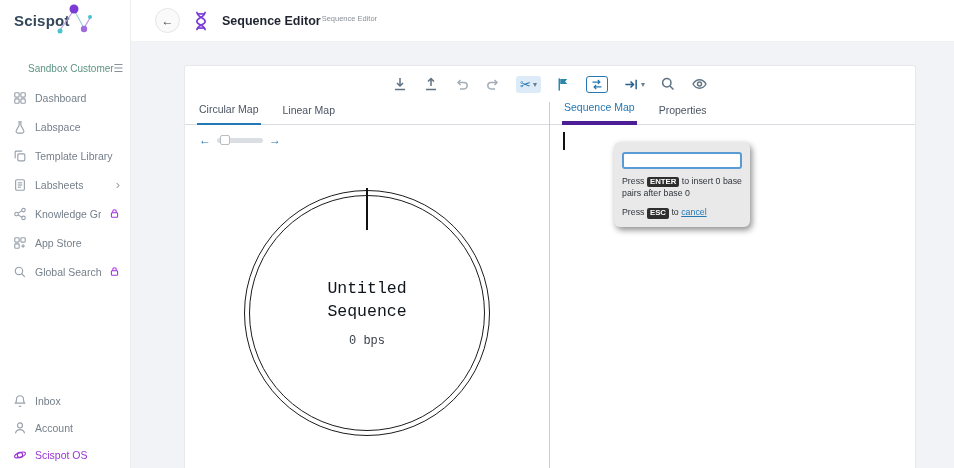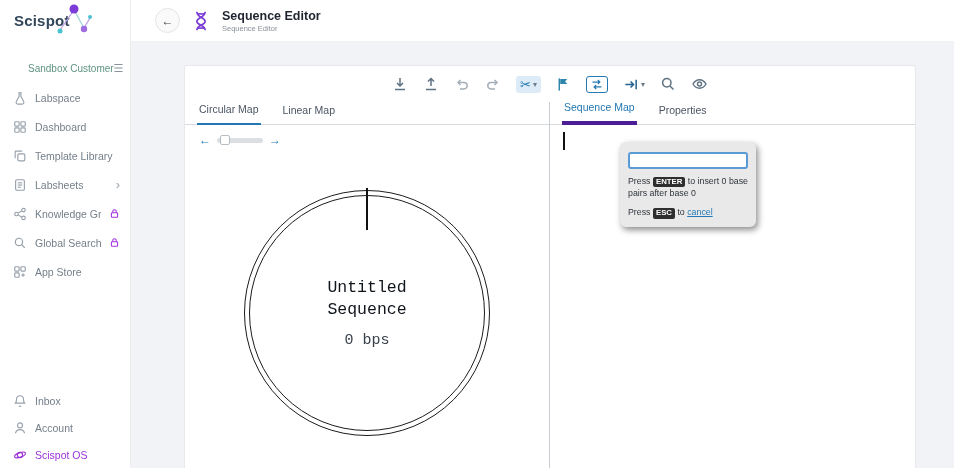--- a/index.html
+++ b/index.html
@@ -23,21 +23,21 @@
   .side-footer { margin-top:auto; display:flex; flex-direction:column; }
   .side-footer .nav-item { height:27px; }
   .os-item .nlabel { color:#9b33d6; }
   .os-item .nicon { color:#9b33d6; }
 
   
   .main { flex:1; display:flex; flex-direction:column; background:#f2f3f6; min-width:0; }
   .topbar { height:42px; background:#fff; border-bottom:1px solid #f0f1f3; display:flex; align-items:center; gap:11px; padding-left:24px; flex-shrink:0; }
   .back-btn { width:25px; height:25px; border-radius:50%; border:1px solid #e3e5e8; background:#fafafa; display:flex; align-items:center; justify-content:center; font-size:12px; color:#444; cursor:pointer; }
   .dna { display:flex; color:#7a3bd6; }
-  .title-stack { display:flex; flex-direction:column; gap:1px; }
+  .title-stack { display:flex; gap:1px; }
   .page-title { font-size:12.5px; font-weight:700; color:#1f2430; }
   .page-subtitle { font-size:7.5px; color:#8a919a; }
 
   .content { flex:1; position:relative; }
   .card { position:absolute; left:53px; right:38px; top:23px; bottom:0; background:#fff; border:1px solid #e7e9ed; border-bottom:none; border-radius:3px 3px 0 0; display:flex; flex-direction:column; }
 
   
   .toolbar { height:36px; display:flex; align-items:center; justify-content:center; gap:15px; flex-shrink:0; }
   .tool { display:flex; align-items:center; gap:2px; color:#5f7283; cursor:pointer; }
   .tool.dim { color:#a3aeb8; }
@@ -62,25 +62,25 @@
   .zoom-arrow { color:#2478b3; font-size:12px; cursor:pointer; line-height:1; }
   .zoom-track { position:relative; width:46px; height:5px; background:#dbdfe4; border-radius:3px; cursor:pointer; }
   .zoom-thumb { position:absolute; left:3px; top:-3px; width:10px; height:10px; background:#fff; border:1px solid #b6bec6; border-radius:2px; }
 
   
   .plasmid { position:absolute; left:50%; top:88px; transform:translateX(-50%); width:246px; height:246px; border:1.3px solid #1c1c1c; border-radius:50%; }
   .plasmid::after { content:""; position:absolute; inset:4px; border:1px solid #1c1c1c; border-radius:50%; }
   .plasmid-tick { position:absolute; left:50%; top:-3px; width:2px; height:42px; background:#111; transform:translateX(-50%); }
   .plasmid-center { position:absolute; inset:0; display:flex; flex-direction:column; align-items:center; justify-content:center; gap:11px; text-align:center;font-family:Liberation Mono, monospace; }
   .plasmid-title { font-size:16.5px; color:#10151c; width:120px; line-height:1.35; }
-  .plasmid-size { font-size:15px; color:#39414b; }
+  .plasmid-size { font-size:12px; color:#39414b; }
 
   
   .seq-cursor { position:absolute; left:13px; top:30px; width:1.5px; height:18px; background:#111; }
-  .popover { position:absolute; left:70px; top:40px; width:136px; background:#e9e9ea; border-radius:6px; padding:7px 8px 8px 8px; box-shadow:2px 3px 6px rgba(0,0,0,.45); }
+  .popover { position:absolute; left:64px; top:40px; width:136px; background:#e9e9ea; border-radius:6px; padding:7px 8px 8px 8px; box-shadow:2px 3px 6px rgba(0,0,0,.45); }
   .popover input { width:100%; height:17px; border:2px solid #5b9bd5; border-radius:3px; background:#fff; outline:none; font-size:9px; padding:0 3px; font-family:"Liberation Sans", sans-serif; }
   .pop-line { font-size:8.8px; color:#2f343a; line-height:1.4; margin-top:6px; }
   .key-badge { display:inline-block; background:#2e2e2e; color:#fff; font-weight:700; font-size:7.8px; padding:0 3px; border-radius:2px; }
   .cancel-link { color:#2478b3; text-decoration:underline; cursor:pointer; }
 </style>
 </head>
 <body>
 
 <div class="app">
 
@@ -102,35 +102,35 @@
 
     <div class="workspace-row">
       <span class="workspace">Sandbox Customer</span>
       <span class="hamburger">☰</span>
     </div>
 
     <div class="nav">
       <div class="nav-item">
         <span class="nicon">
           <svg width="14" height="14" viewBox="0 0 16 16" fill="none" stroke="currentColor" stroke-width="1.3">
-              <path d="M6 2h4M7 2v4l-3.2 6a2 2 0 0 0 1.8 3h4.8a2 2 0 0 0 1.8-3L9 6V2"></path>
-            </svg>
-        </span>
-        <span class="nlabel">Labspace</span>
-      </div>
-      <div class="nav-item">
-        <span class="nicon">
-          <svg width="14" height="14" viewBox="0 0 16 16" fill="none" stroke="currentColor" stroke-width="1.3">
               <rect x="2" y="2" width="5" height="5" rx="1"></rect>
               <rect x="9" y="2" width="5" height="5" rx="1"></rect>
               <rect x="2" y="9" width="5" height="5" rx="1"></rect>
               <rect x="9" y="9" width="5" height="5" rx="1"></rect>
             </svg>
         </span>
         <span class="nlabel">Dashboard</span>
+      </div>
+      <div class="nav-item">
+        <span class="nicon">
+          <svg width="14" height="14" viewBox="0 0 16 16" fill="none" stroke="currentColor" stroke-width="1.3">
+              <path d="M6 2h4M7 2v4l-3.2 6a2 2 0 0 0 1.8 3h4.8a2 2 0 0 0 1.8-3L9 6V2"></path>
+            </svg>
+        </span>
+        <span class="nlabel">Labspace</span>
       </div>
       <div class="nav-item">
         <span class="nicon">
           <svg width="14" height="14" viewBox="0 0 16 16" fill="none" stroke="currentColor" stroke-width="1.3">
               <rect x="5.5" y="5.5" width="8" height="8" rx="1.5"></rect>
               <path d="M2.5 10.5v-7a1 1 0 0 1 1-1h7"></path>
             </svg>
         </span>
         <span class="nlabel">Template Library</span>
       </div>
@@ -160,42 +160,42 @@
         <span class="lock">
           <svg width="11" height="11" viewBox="0 0 16 16" fill="none" stroke="currentColor" stroke-width="1.6">
               <rect x="3.5" y="7" width="9" height="6.5" rx="1.2"></rect>
               <path d="M5.5 7V5a2.5 2.5 0 0 1 5 0v2"></path>
             </svg>
         </span>
       </div>
       <div class="nav-item">
         <span class="nicon">
           <svg width="14" height="14" viewBox="0 0 16 16" fill="none" stroke="currentColor" stroke-width="1.3">
+              <rect x="2" y="2" width="5" height="5" rx="1"></rect>
+              <rect x="9" y="2" width="5" height="5" rx="1"></rect>
+              <rect x="2" y="9" width="5" height="5" rx="1"></rect>
+              <path d="M11.5 9.5v4M9.5 11.5h4"></path>
+            </svg>
+        </span>
+        <span class="nlabel">App Store</span>
+      </div>
+      <div class="nav-item">
+        <span class="nicon">
+          <svg width="14" height="14" viewBox="0 0 16 16" fill="none" stroke="currentColor" stroke-width="1.3">
               <circle cx="6.8" cy="6.8" r="4.2"></circle>
               <line x1="10" y1="10" x2="13.5" y2="13.5"></line>
             </svg>
         </span>
         <span class="nlabel">Global Search</span>
         <span class="lock">
           <svg width="11" height="11" viewBox="0 0 16 16" fill="none" stroke="currentColor" stroke-width="1.6">
               <rect x="3.5" y="7" width="9" height="6.5" rx="1.2"></rect>
               <path d="M5.5 7V5a2.5 2.5 0 0 1 5 0v2"></path>
             </svg>
         </span>
-      </div>
-      <div class="nav-item">
-        <span class="nicon">
-          <svg width="14" height="14" viewBox="0 0 16 16" fill="none" stroke="currentColor" stroke-width="1.3">
-              <rect x="2" y="2" width="5" height="5" rx="1"></rect>
-              <rect x="9" y="2" width="5" height="5" rx="1"></rect>
-              <rect x="2" y="9" width="5" height="5" rx="1"></rect>
-              <path d="M11.5 9.5v4M9.5 11.5h4"></path>
-            </svg>
-        </span>
-        <span class="nlabel">App Store</span>
       </div>
     </div>
 
     <div class="side-footer">
       <div class="nav-item">
         <span class="nicon">
           <svg width="14" height="14" viewBox="0 0 16 16" fill="none" stroke="currentColor" stroke-width="1.3">
               <path d="M8 2a4 4 0 0 0-4 4c0 3-1.2 4.5-1.2 4.5h10.4S12 9 12 6a4 4 0 0 0-4-4z"></path>
               <path d="M6.8 13.5a1.3 1.3 0 0 0 2.4 0"></path>
             </svg>

